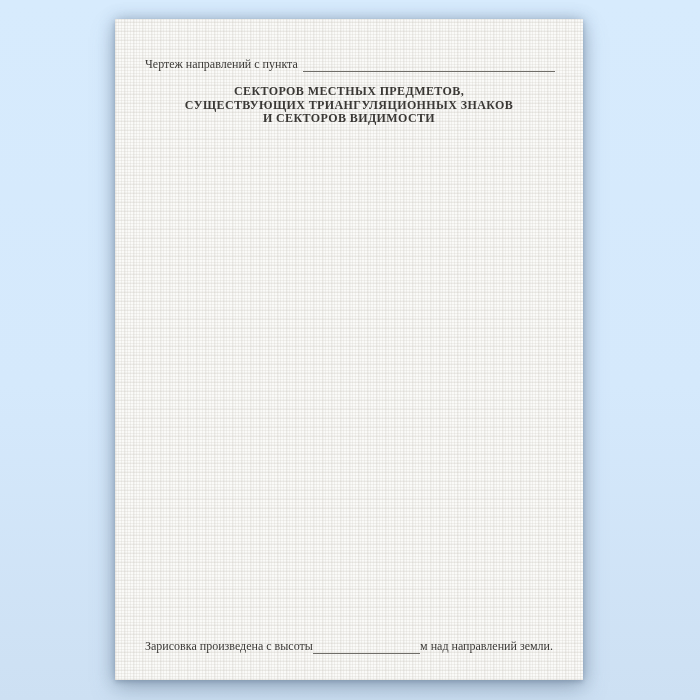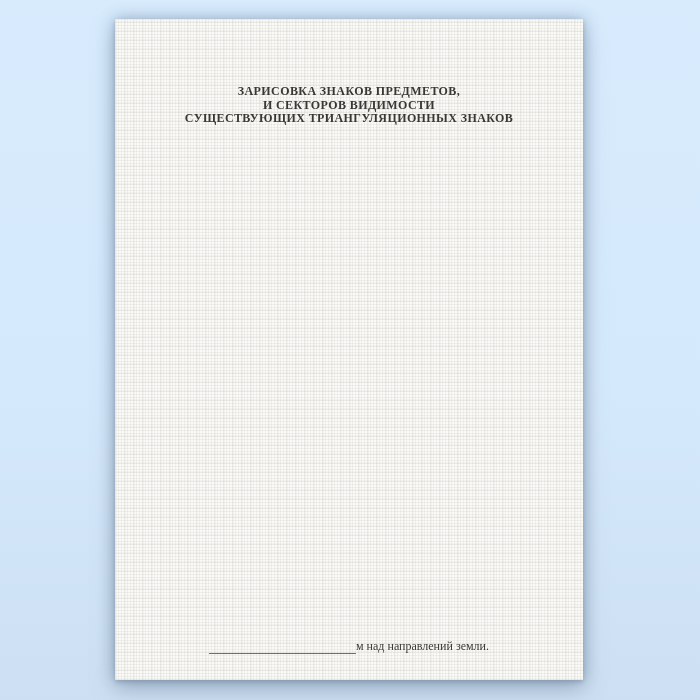--- a/index.html
+++ b/index.html
@@ -58,26 +58,31 @@
     white-space: nowrap;
   }
   .footer-row .blank-rule { width: 147px; border-bottom-width: 1px; }
 </style>
 </head>
 <body>
 
 <div class="stage">
   <div class="paper">
 
+    <div class="header-row">
+      <span>Чертеж направлений с пункта</span>
+      <span class="blank-rule"></span>
+    </div>
 
     <div class="form-title">
-      <div>ЗАРИСОВКА ЗНАКОВ ПРЕДМЕТОВ,</div>
+      <div>СЕКТОРОВ МЕСТНЫХ ПРЕДМЕТОВ,</div>
+      <div>СУЩЕСТВУЮЩИХ ТРИАНГУЛЯЦИОННЫХ ЗНАКОВ</div>
       <div>И СЕКТОРОВ ВИДИМОСТИ</div>
-      <div>СУЩЕСТВУЮЩИХ ТРИАНГУЛЯЦИОННЫХ ЗНАКОВ</div>
     </div>
 
     <div class="footer-row">
+      <span>Зарисовка произведена с высоты</span>
       <span class="blank-rule"></span>
       <span>м над направлений земли.</span>
     </div>
 
   </div>
 </div>
 
 </body></html>

